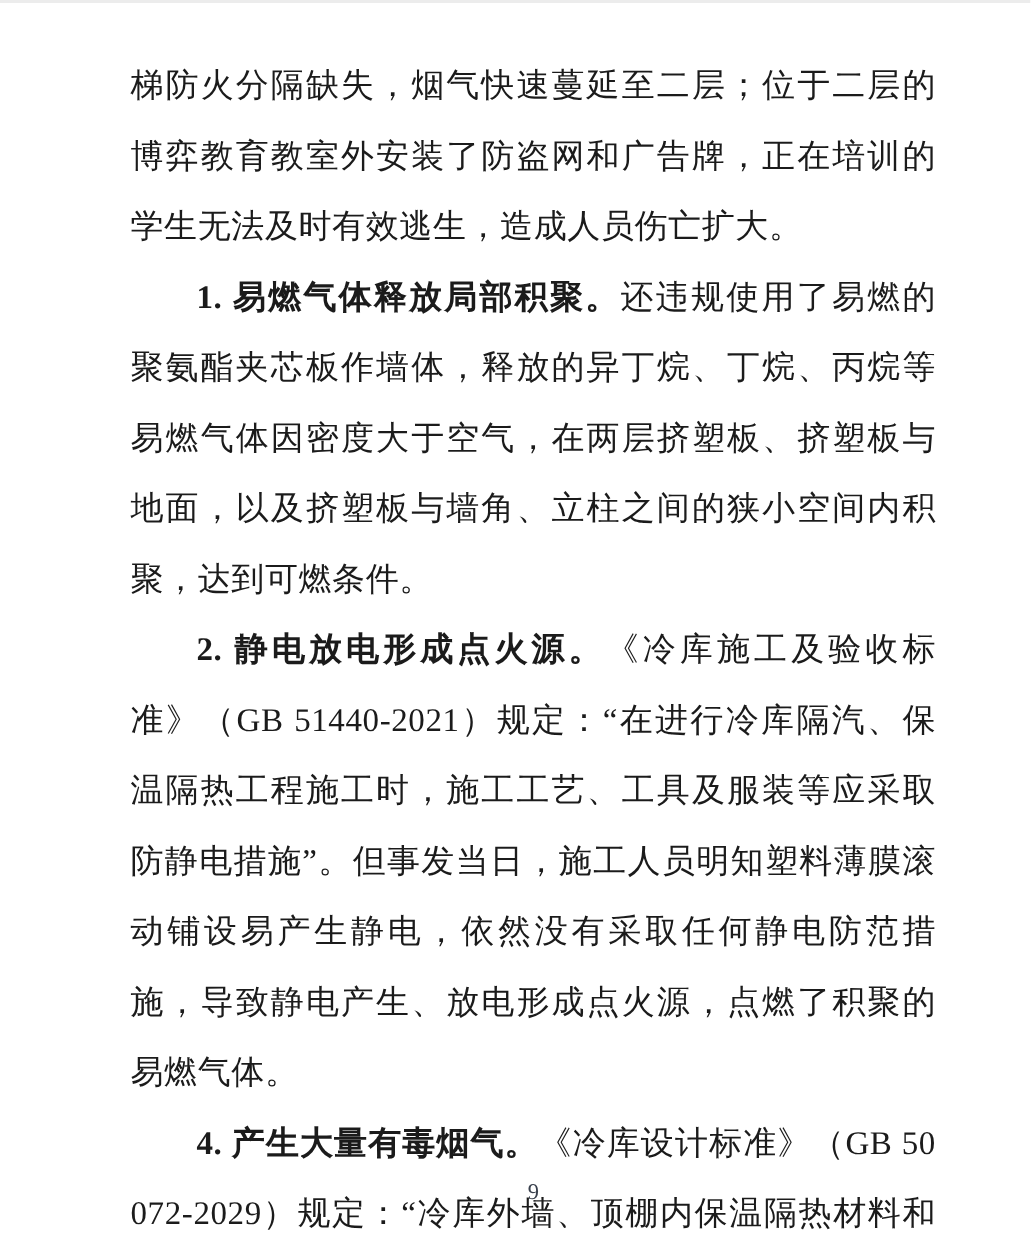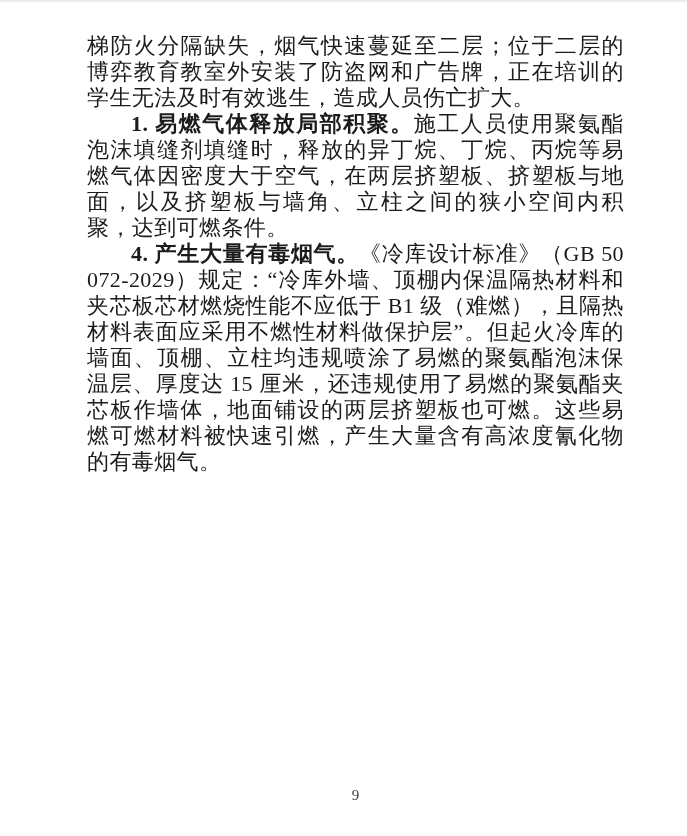--- a/index.html
+++ b/index.html
@@ -24,21 +24,21 @@
   }
   .content {
     position: absolute;
     left: 87px;
     top: 31px;
     width: 537px;
   }
   .content p {
     margin: 0;
     font-size: 22px;
-    line-height: 26px;
+    line-height: 47px;
     text-align: justify;
     text-justify: inter-ideograph;
     letter-spacing: 0.4px;
     word-break: break-all;
   }
   .content p.numbered {
     text-indent: 44px;
   }
   .content strong {
     font-weight: bold;
@@ -55,21 +55,22 @@
   }
 </style>
 </head>
 <body>
 
 <div class="page">
   <div class="content">
 
     <p>梯防火分隔缺失，烟气快速蔓延至二层；位于二层的博弈教育教室外安装了防盗网和广告牌，正在培训的学生无法及时有效逃生，造成人员伤亡扩大。</p>
 
-    <p class="numbered"><strong>1. 易燃气体释放局部积聚。</strong><span>施工人员使用聚氨酯泡沫填缝剂填缝时，释放的异丁烷、丁烷、丙烷等易燃气体因密度大于空气，在两层挤塑板、挤塑板与地面，以及挤塑板与墙角、立柱之间的狭小空间内积聚，达到可燃条件。</span></p>
+    <p class="numbered"><strong>1. 易燃气体释放局部积聚。</strong><span>还违规使用了易燃的聚氨酯夹芯板作墙体，释放的异丁烷、丁烷、丙烷等易燃气体因密度大于空气，在两层挤塑板、挤塑板与地面，以及挤塑板与墙角、立柱之间的狭小空间内积聚，达到可燃条件。</span></p>
 
+    <p class="numbered"><strong>2. 静电放电形成点火源。</strong><span>《冷库施工及验收标准》（GB 51440-2021）规定：“在进行冷库隔汽、保温隔热工程施工时，施工工艺、工具及服装等应采取防静电措施”。但事发当日，施工人员明知塑料薄膜滚动铺设易产生静电，依然没有采取任何静电防范措施，导致静电产生、放电形成点火源，点燃了积聚的易燃气体。</span></p>
 
     <p class="numbered"><strong>4. 产生大量有毒烟气。</strong><span>《冷库设计标准》（GB 50072-2029）规定：“冷库外墙、顶棚内保温隔热材料和夹芯板芯材燃烧性能不应低于 B1 级（难燃），且隔热材料表面应采用不燃性材料做保护层”。但起火冷库的墙面、顶棚、立柱均违规喷涂了易燃的聚氨酯泡沫保温层、厚度达 15 厘米，还违规使用了易燃的聚氨酯夹芯板作墙体，地面铺设的两层挤塑板也可燃。这些易燃可燃材料被快速引燃，产生大量含有高浓度氰化物的有毒烟气。</span></p>
 
   </div>
 
   <div class="page-number">9</div>
 </div>
 
 </body></html>

